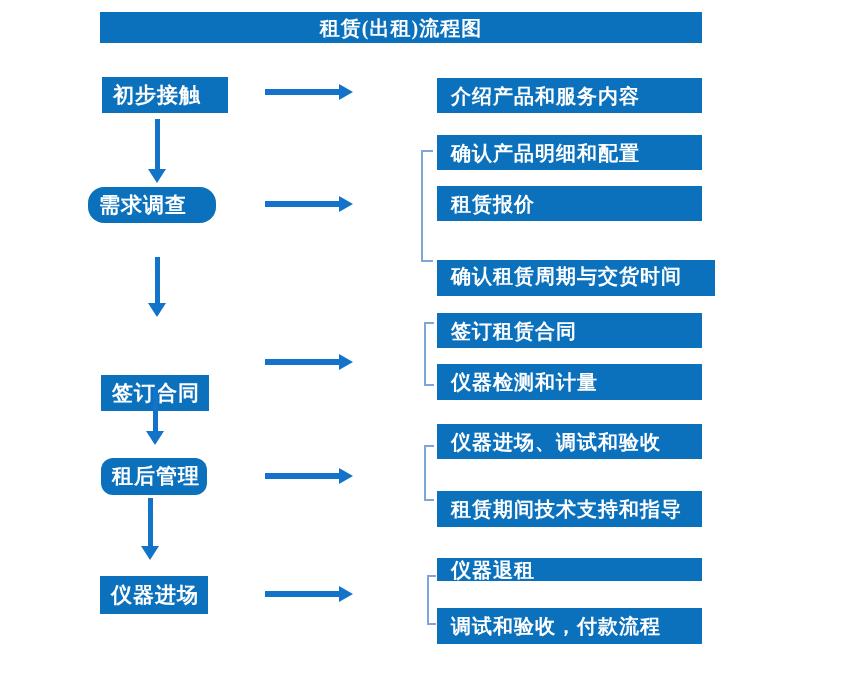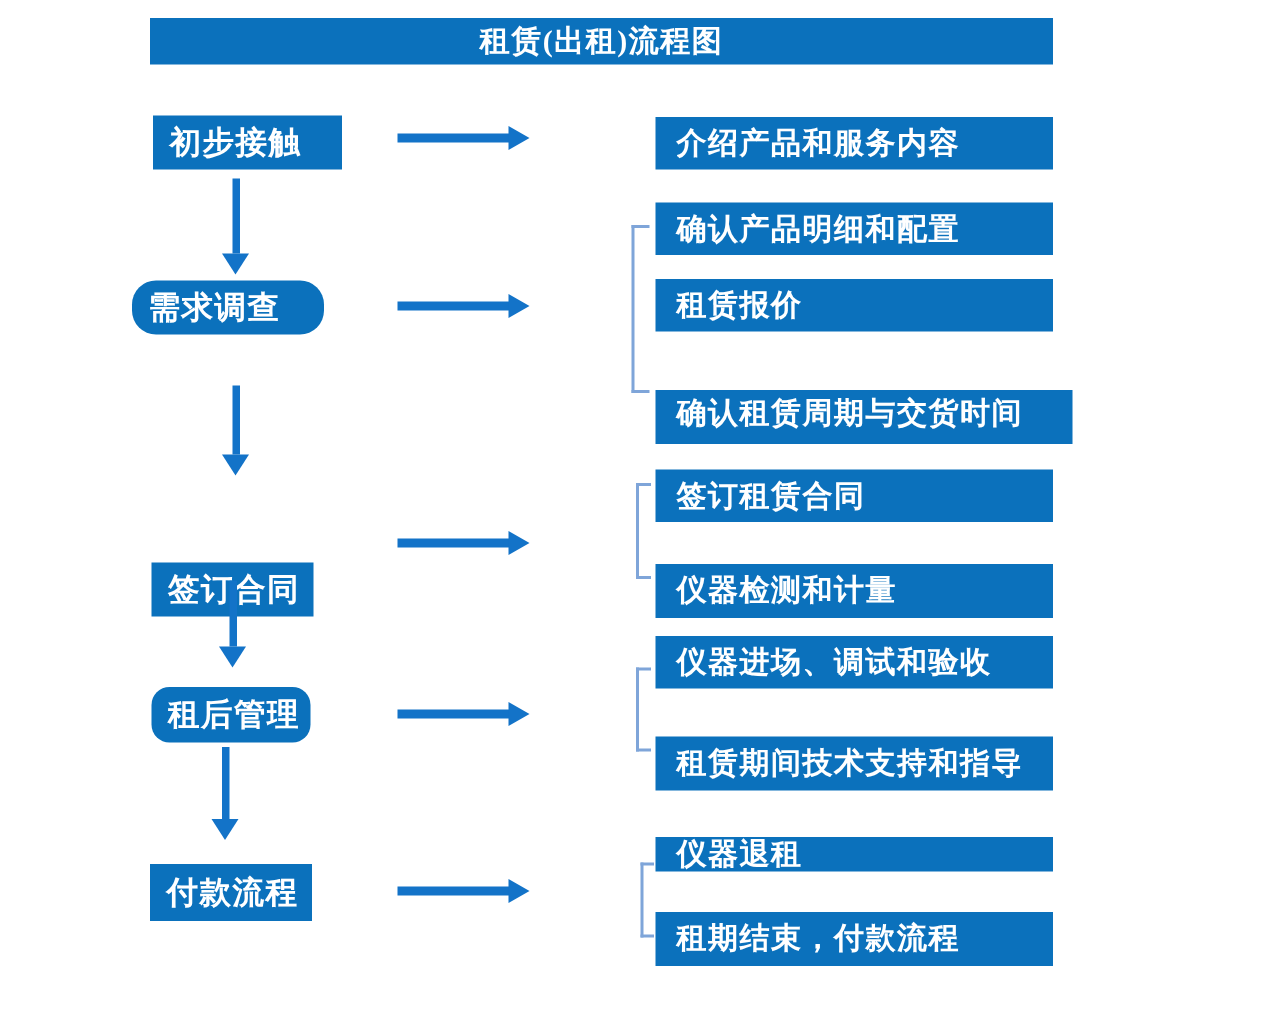--- a/index.html
+++ b/index.html
@@ -47,32 +47,32 @@
 <body>
 
 <div class="canvas">
 
   <div class="bluebox title-bar" style="left:100px;top:12px;width:602px;height:31px;">租赁(出租)流程图</div>
 
   <div class="bluebox left-box" style="left:102px;top:77px;width:126px;height:36px;">初步接触</div>
   <div class="bluebox left-box" style="left:88px;top:187px;width:128px;height:36px;border-radius:16px;">需求调查</div>
   <div class="bluebox left-box" style="left:101px;top:344px;width:108px;height:36px;margin-top:31px;">签订合同</div>
   <div class="bluebox left-box" style="left:101px;top:458px;width:106px;height:37px;border-radius:12px;">租后管理</div>
-  <div class="bluebox left-box" style="left:100px;top:576px;width:108px;height:38px;">付款流程</div>
+  <div class="bluebox left-box" style="left:100px;top:576px;width:108px;height:38px;">仪器进场</div>
 
   <div class="bluebox right-box" style="left:437px;top:135px;width:265px;height:35px;">确认产品明细和配置</div>
   <div class="bluebox right-box" style="left:437px;top:78px;width:265px;height:35px;">介绍产品和服务内容</div>
   <div class="bluebox right-box" style="left:437px;top:186px;width:265px;height:35px;">租赁报价</div>
   <div class="bluebox right-box" style="left:437px;top:260px;width:278px;height:36px;font-family:Liberation Mono, monospace;">确认租赁周期与交货时间</div>
   <div class="bluebox right-box" style="left:437px;top:313px;width:265px;height:35px;">签订租赁合同</div>
-  <div class="bluebox right-box" style="left:437px;top:376px;width:265px;height:36px;">仪器检测和计量</div>
+  <div class="bluebox right-box" style="left:437px;top:364px;width:265px;height:36px;">仪器检测和计量</div>
   <div class="bluebox right-box" style="left:437px;top:424px;width:265px;height:35px;">仪器进场、调试和验收</div>
   <div class="bluebox right-box" style="left:437px;top:491px;width:265px;height:36px;">租赁期间技术支持和指导</div>
   <div class="bluebox right-box" style="left:437px;top:558px;width:265px;height:23px;">仪器退租</div>
-  <div class="bluebox right-box" style="left:437px;top:608px;width:265px;height:36px;">租期结束，付款流程</div>
+  <div class="bluebox right-box" style="left:437px;top:608px;width:265px;height:36px;">调试和验收，付款流程</div>
 
   <div class="harrow" style="left:265px;top:84px;width:88px;">
     <div class="shaft" style="width:76px;"></div>
       <div class="head"></div>
   </div>
   <div class="harrow" style="left:265px;top:196px;width:88px;">
     <div class="shaft" style="width:76px;"></div>
       <div class="head"></div>
   </div>
   <div class="harrow" style="left:265px;top:354px;width:88px;">

